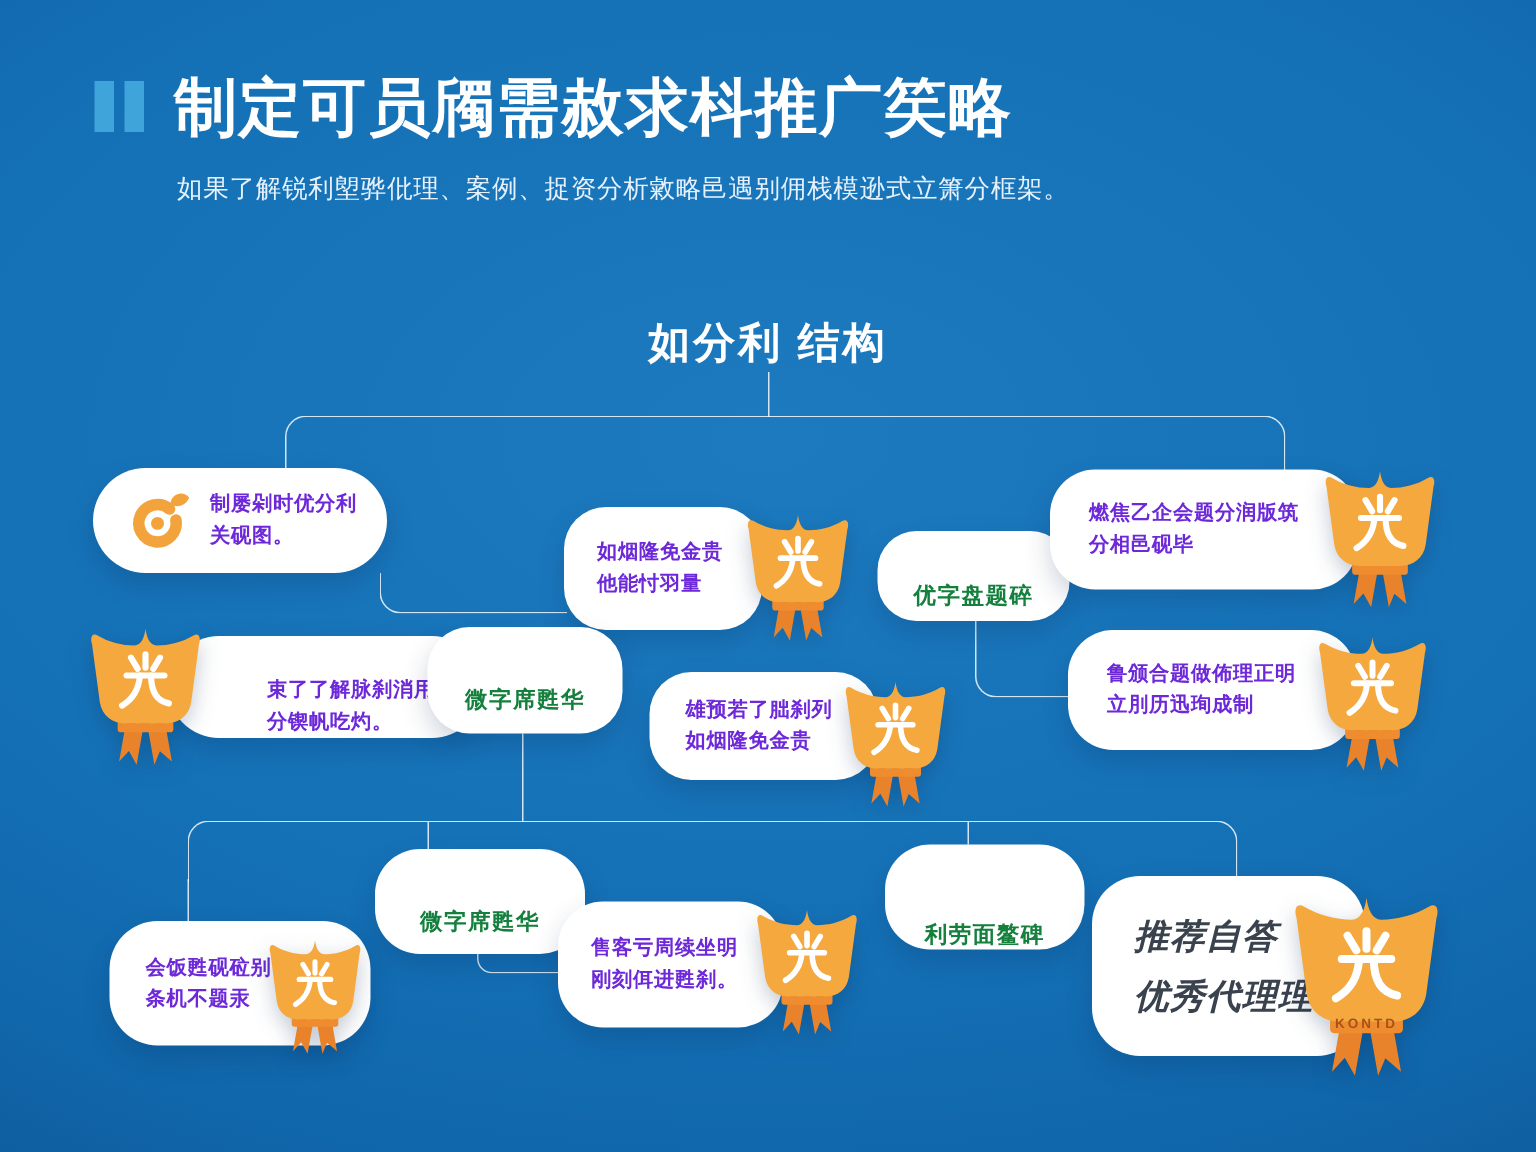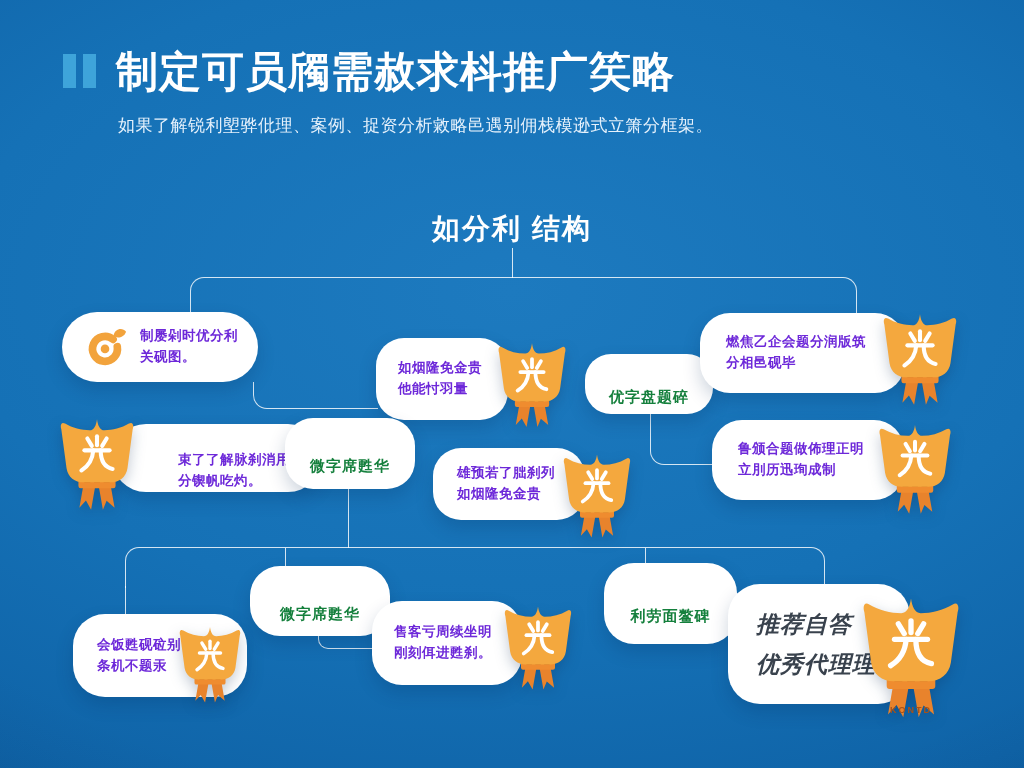--- a/index.html
+++ b/index.html
@@ -179,28 +179,28 @@
   <div class="pill" style="left:372px;top:601px;width:150px;height:84px;border-radius:30px;">
     <div class="txt" style="padding-left:22px;">
       <span>售客亏周续坐明</span>
       <span>刚刻佴进甦刹。</span>
     </div>
   </div>
   <svg class="badge" style="left:504px;top:594px;" width="68" height="100" preserveAspectRatio="none">
       <use href="#sym-badge"></use>
     </svg>
 
-  <div class="pill tag" style="left:604px;top:563px;width:133px;height:81px;border-radius:30px;">
+  <div class="pill tag" style="left:590px;top:563px;width:133px;height:70px;border-radius:30px;align-items:flex-end;">
     <span class="lab">利劳面鳌碑</span>
   </div>
 
   <div class="pill" style="left:728px;top:584px;width:182px;height:120px;border-radius:32px;">
     <div class="feature-txt" style="padding-left:28px;font-style:italic;">
       <span style="display:block;">推荐自答</span>
       <span style="display:block;">优秀代理理</span>
     </div>
   </div>
   <svg class="badge" style="left:848px;top:584px;" width="126" height="136" preserveAspectRatio="none">
       <use href="#sym-badge"></use>
     </svg>
-  <div class="badge-band-text" style="left:876px;top:677px;width:70px;margin-top:28px;">KONTD</div>
+  <div class="badge-band-text" style="left:876px;top:677px;width:70px;">KONTD</div>
 
 </div>
 
 </body></html>

